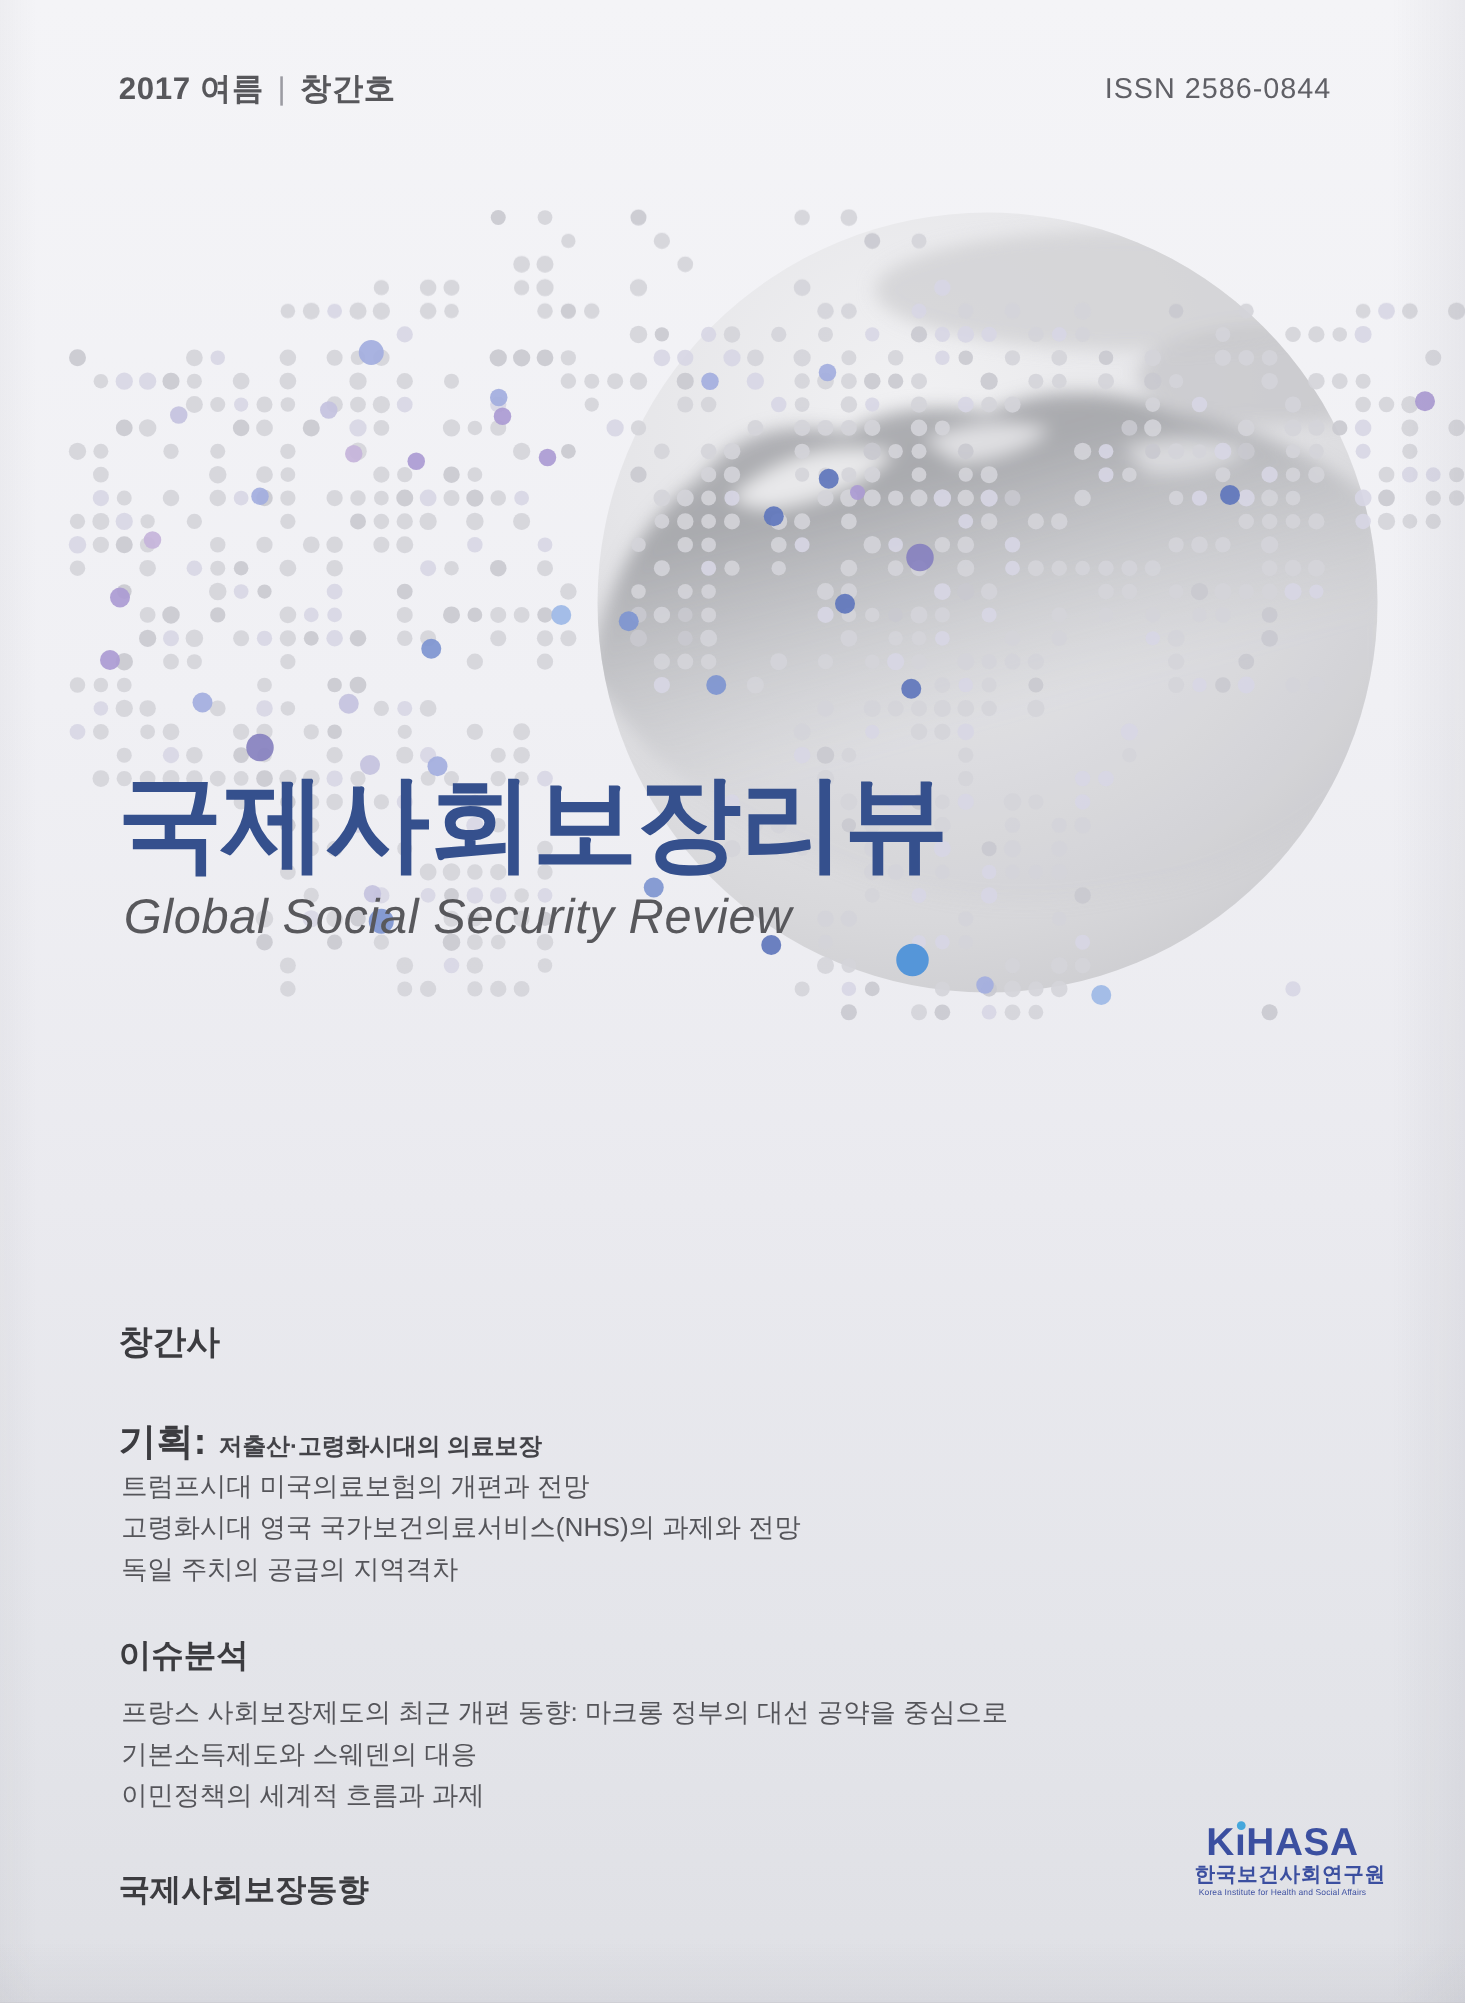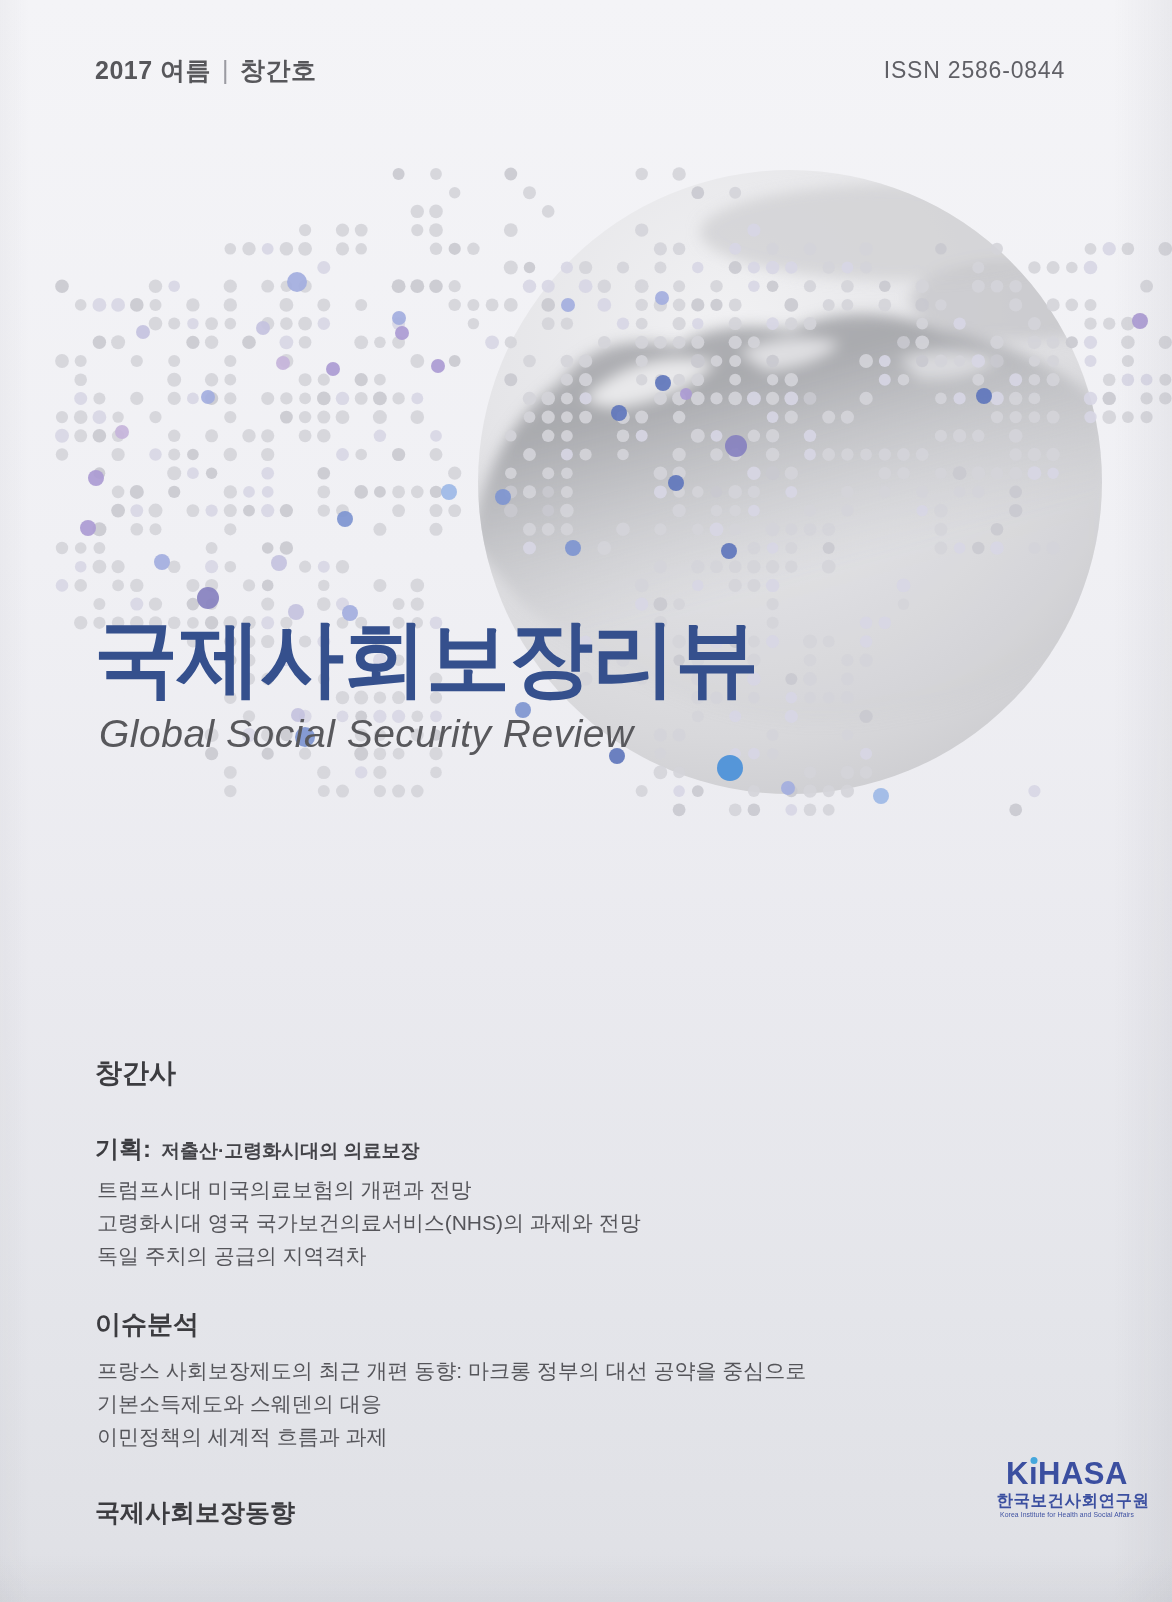--- a/index.html
+++ b/index.html
@@ -44,29 +44,29 @@
 
   
   .toc-heading{
     position:absolute;left:95px;z-index:2;margin:0;
     font-size:27px;line-height:1.15;font-weight:700;color:#3c3c40;white-space:nowrap;
   }
   #toc-foreword{top:1058px;}
   #toc-issue-heading{top:1310px;font-size:26px;}
   #toc-trends-heading{top:1498px;font-size:25px;}
   .plan-line{position:absolute;left:95px;top:1133px;z-index:2;white-space:nowrap;}
-  .plan-line .plan-label{font-size:24px;font-weight:700;color:#3c3c40;margin-right:10px;}
+  .plan-line .plan-label{font-size:30px;font-weight:700;color:#3c3c40;margin-right:10px;}
   .plan-line .plan-title{font-size:19px;font-weight:600;color:#434348;}
   .toc-items{position:absolute;left:97px;z-index:2;}
   #plan-items{top:1179px;}
   #issue-items{top:1360px;}
   .toc-item{font-size:21px;line-height:21px;height:33px;color:#55555a;white-space:nowrap;}
 
   
-  .logo{position:absolute;left:983px;top:1458px;width:168px;z-index:2;text-align:center;}
+  .logo{position:absolute;left:942px;top:1458px;width:168px;z-index:2;text-align:center;}
   .logo-latin{
     font-size:31px;line-height:1;font-weight:700;color:#3b4fa0;
     letter-spacing:0.5px;white-space:nowrap;
   }
   .logo-latin .logo-i{position:relative;display:inline-block;}
   .logo-latin .logo-i::after{
     content:"";position:absolute;width:7px;height:7px;border-radius:50%;
     background:#45a7dc;top:-1px;left:50%;transform:translateX(-50%);
   }
   .logo-korean{

